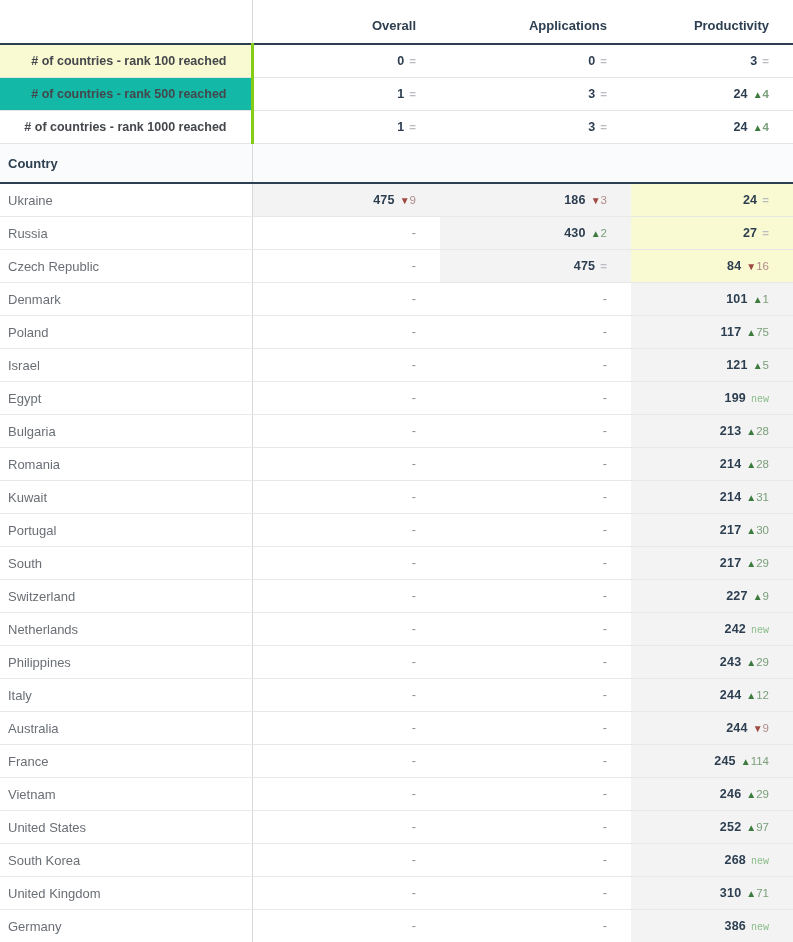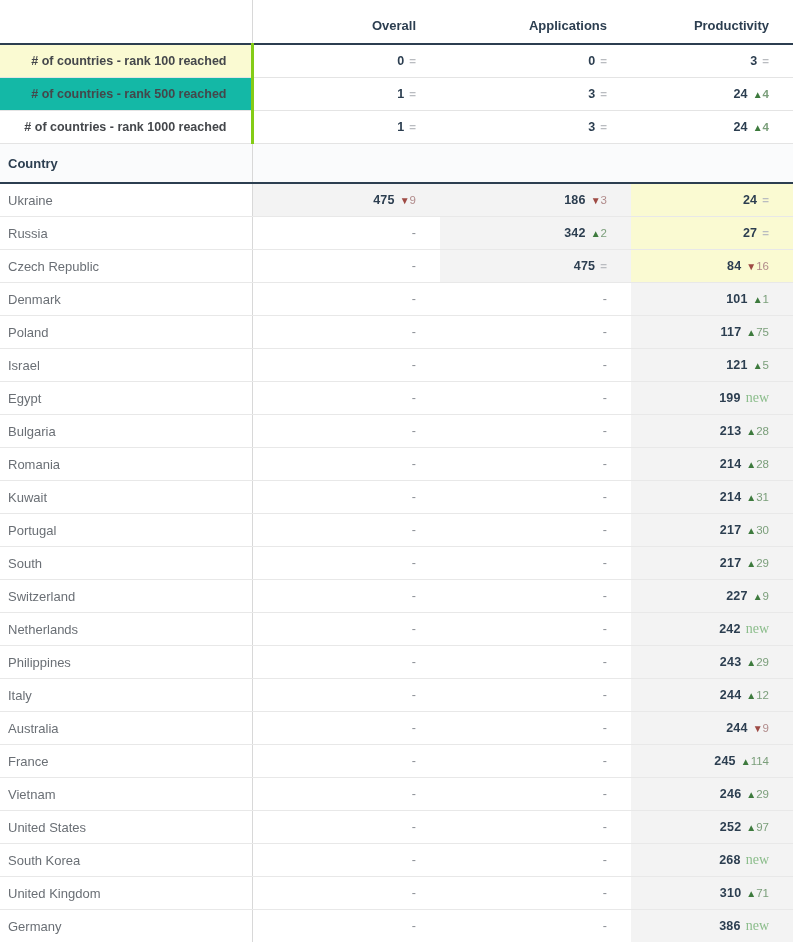--- a/index.html
+++ b/index.html
@@ -105,21 +105,21 @@
     color: #2c3e50;
     letter-spacing: 0.2px;
   }
   .delta {
     margin-left: 5px;
     font-size: 11.5px;
   }
   .delta.up   { color: #7a9e7a; }
   .delta.down { color: #b08a8a; }
   .delta.same { color: #b9bcc0; font-weight: bold; }
-  .delta.new  { color: #8bbd8b; font-family: Liberation Serif, serif; font-size: 14px; text-align: right; }
+  .delta.new  { color: #8bbd8b; font-family: Liberation Mono, monospace; font-size: 10px; text-align: right; }
   .tri { color: #3d7a3d; font-size: 10px; }
   .tri.dn { color: #9e4a44; }
   .dash { color: #8a8f95; }
 </style>
 </head>
 <body>
 
 <table class="rank-table">
   <colgroup>
     <col class="c-label">
@@ -162,21 +162,21 @@
       </tr>
       <tr class="drow">
         <td class="label">Ukraine</td>
         <td class="val filled"><span class="rank">475</span><span class="delta down"><span class="tri dn">▼</span>9</span></td>
         <td class="val filled"><span class="rank">186</span><span class="delta down"><span class="tri dn">▼</span>3</span></td>
         <td class="val yellow"><span class="rank">24</span><span class="delta same">=</span></td>
       </tr>
       <tr class="drow">
         <td class="label">Russia</td>
         <td class="val"><span class="dash">-</span></td>
-        <td class="val filled"><span class="rank">342</span><span class="delta up"><span class="tri">▲</span>2</span></td>
+        <td class="val filled"><span class="rank">430</span><span class="delta up"><span class="tri">▲</span>2</span></td>
         <td class="val yellow"><span class="rank">27</span><span class="delta same">=</span></td>
       </tr>
       <tr class="drow">
         <td class="label">Czech Republic</td>
         <td class="val"><span class="dash">-</span></td>
         <td class="val filled"><span class="rank">475</span><span class="delta same">=</span></td>
         <td class="val yellow"><span class="rank">84</span><span class="delta down"><span class="tri dn">▼</span>16</span></td>
       </tr>
       <tr class="drow">
         <td class="label">Denmark</td>

